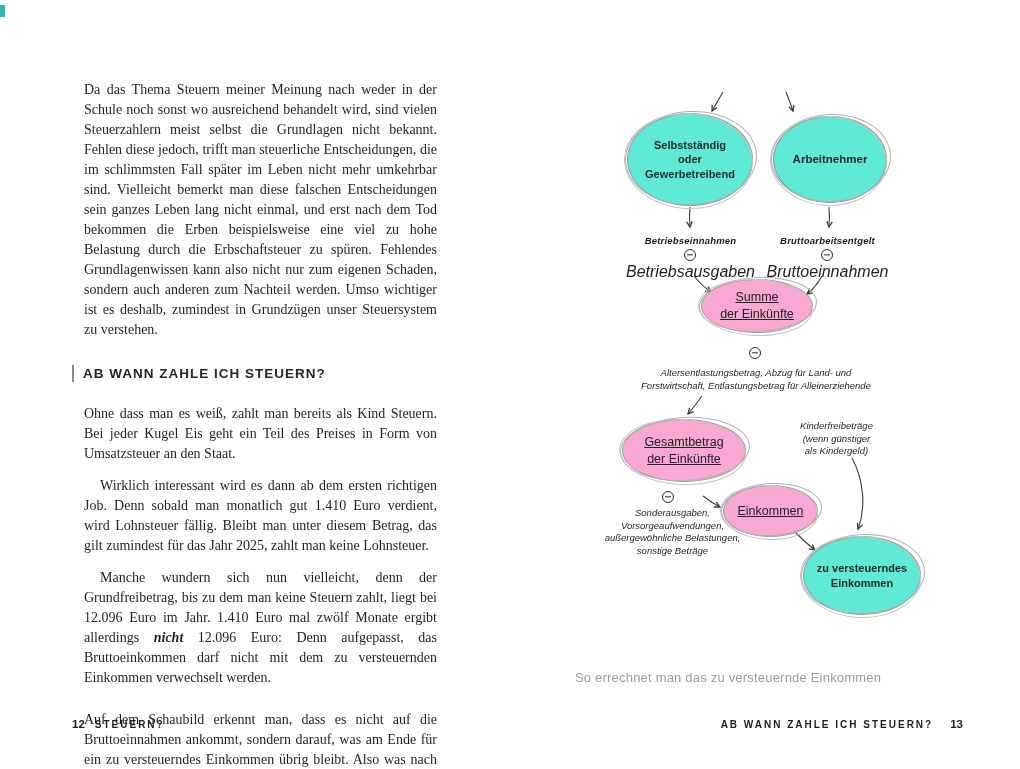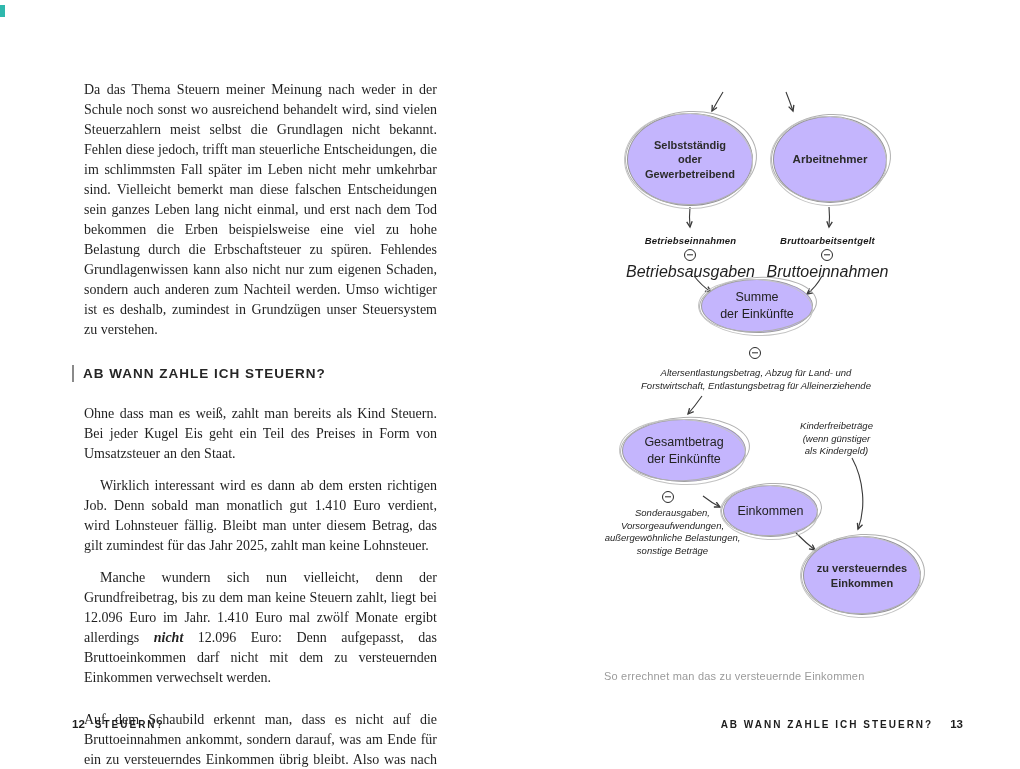--- a/index.html
+++ b/index.html
@@ -31,32 +31,32 @@
   
   .dg{font-family:"Liberation Sans",sans-serif;color:#222;}
   .dg-title{position:absolute;left:615px;top:69px;width:300px;text-align:center;
             font-size:15px;font-weight:700;color:#151515;}
   .bubble{position:absolute;border-radius:50%;display:flex;align-items:center;justify-content:center;
           text-align:center;white-space:pre-line;border:1.5px solid #9e9e9e;box-sizing:border-box;}
   .bubble::before{content:"";position:absolute;inset:-3px -5px 0 -3px;border:1.4px solid #b0b0b0;
           border-radius:50%;transform:rotate(-3deg);pointer-events:none;}
   .bubble::after{content:"";position:absolute;inset:-1px -1px -4px -4px;border:1.2px solid #c4c4c4;
           border-radius:50%;transform:rotate(2.5deg);pointer-events:none;}
-  .bubble.gray{background:#c4b5fd;border-color:#969696;}
-  .bubble.white{background:#c4b5fd;}
+  .bubble.gray{background:#5eead4;border-color:#969696;}
+  .bubble.white{background:#f9a8d4;text-decoration:underline;}
   .node-sm{font-size:11px;font-weight:700;line-height:1.3;color:#2b2b2b;}
   .node-md{font-size:12.5px;font-weight:400;line-height:1.35;color:#222;}
   .dg-label{position:absolute;text-align:center;white-space:pre-line;}
   .lbl-bold{font-size:9.5px;font-weight:700;color:#1a1a1a;letter-spacing:0.2px;font-style:italic;}
   .lbl-italic{font-size:16px;font-style:italic;color:#1f1f1f;}
   .lbl-note{font-size:9.5px;font-style:italic;color:#1f1f1f;line-height:12.5px;}
   .minus{position:absolute;width:12px;height:12px;border:1.3px solid #2a2a2a;border-radius:50%;box-sizing:border-box;}
   .minus::before{content:"";position:absolute;left:50%;top:50%;width:6px;height:1.4px;background:#2a2a2a;
           transform:translate(-50%,-50%);}
-  .dg-caption{position:absolute;left:604px;top:670px;font-size:11px;color:#9b9b9b;letter-spacing:0.2px;}
+  .dg-caption{position:absolute;left:575px;top:670px;font-size:13px;color:#9b9b9b;letter-spacing:0.2px;}
   .arrows{position:absolute;left:500px;top:60px;width:520px;height:620px;pointer-events:none;}
 </style>
 </head>
 <body>
 
 <div class="spread">
 
   <div class="bookmark"></div>
 
   <div class="left-page">

